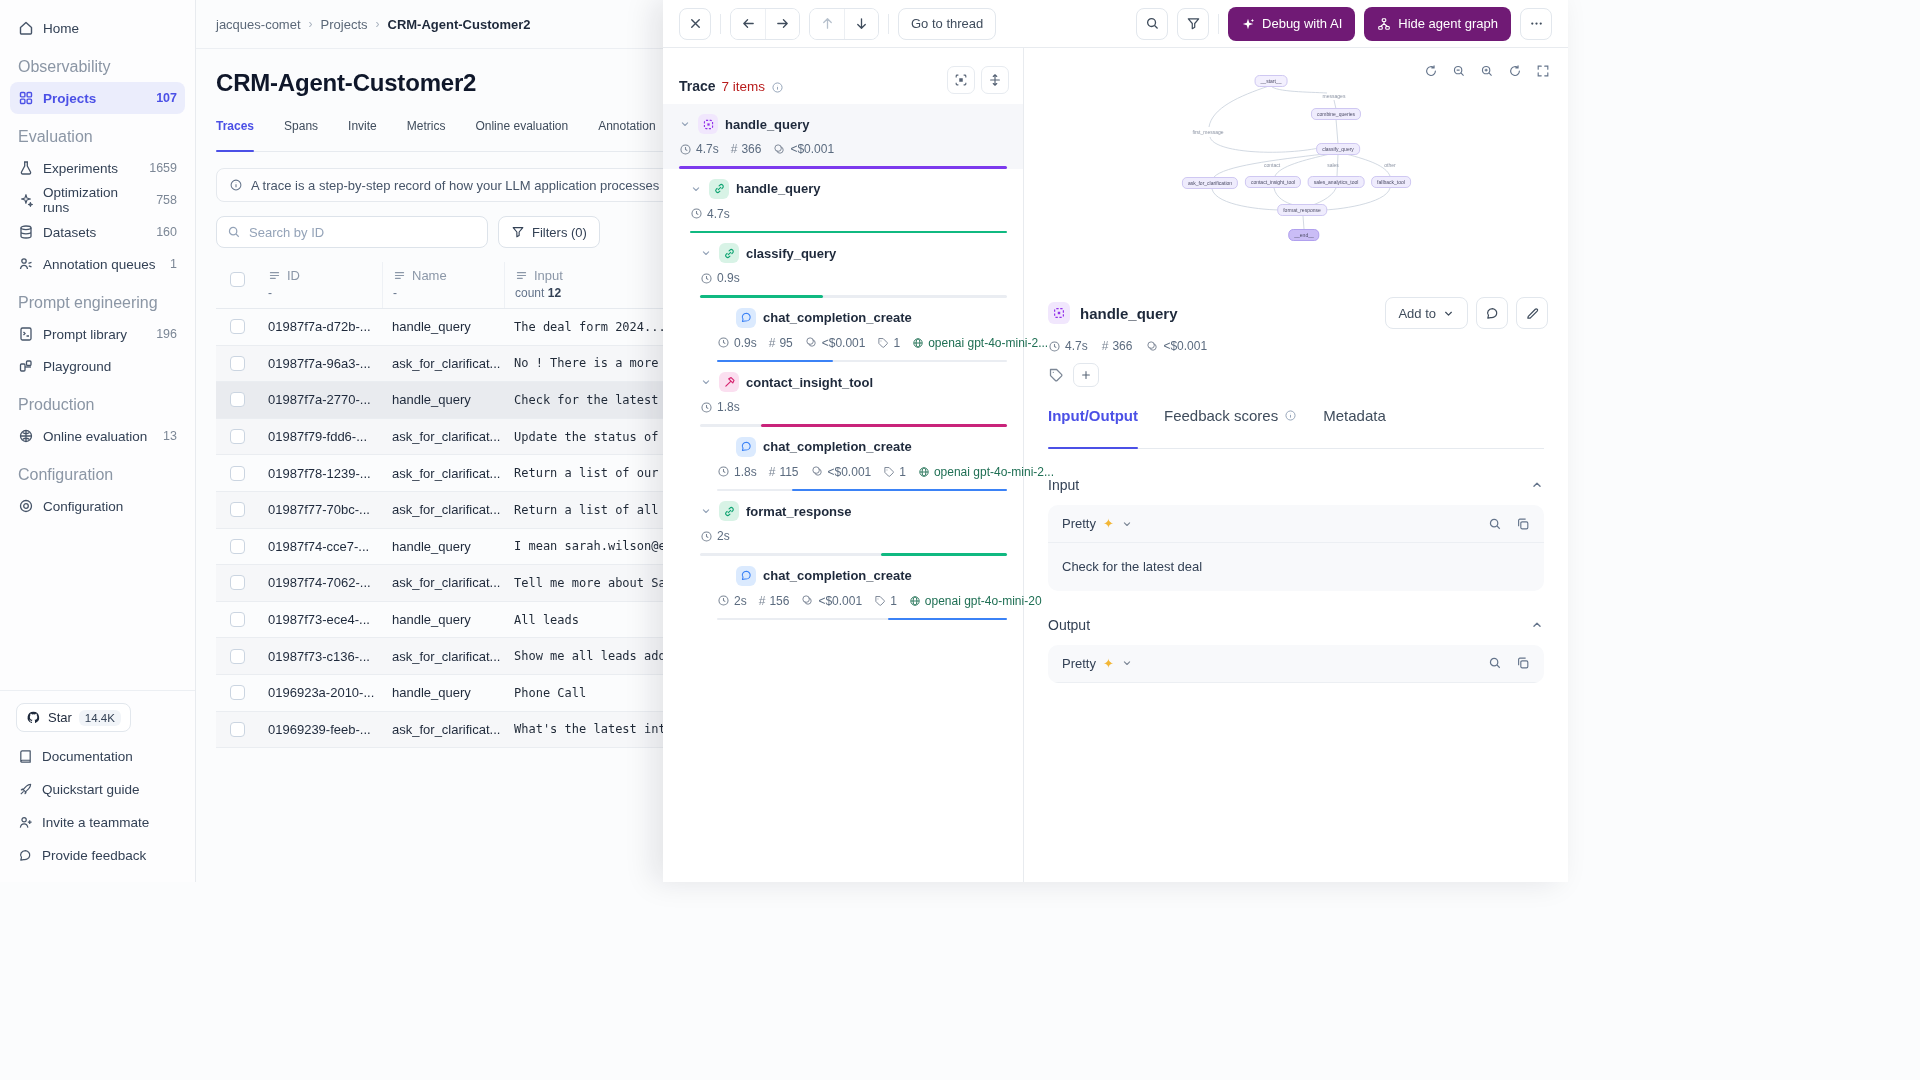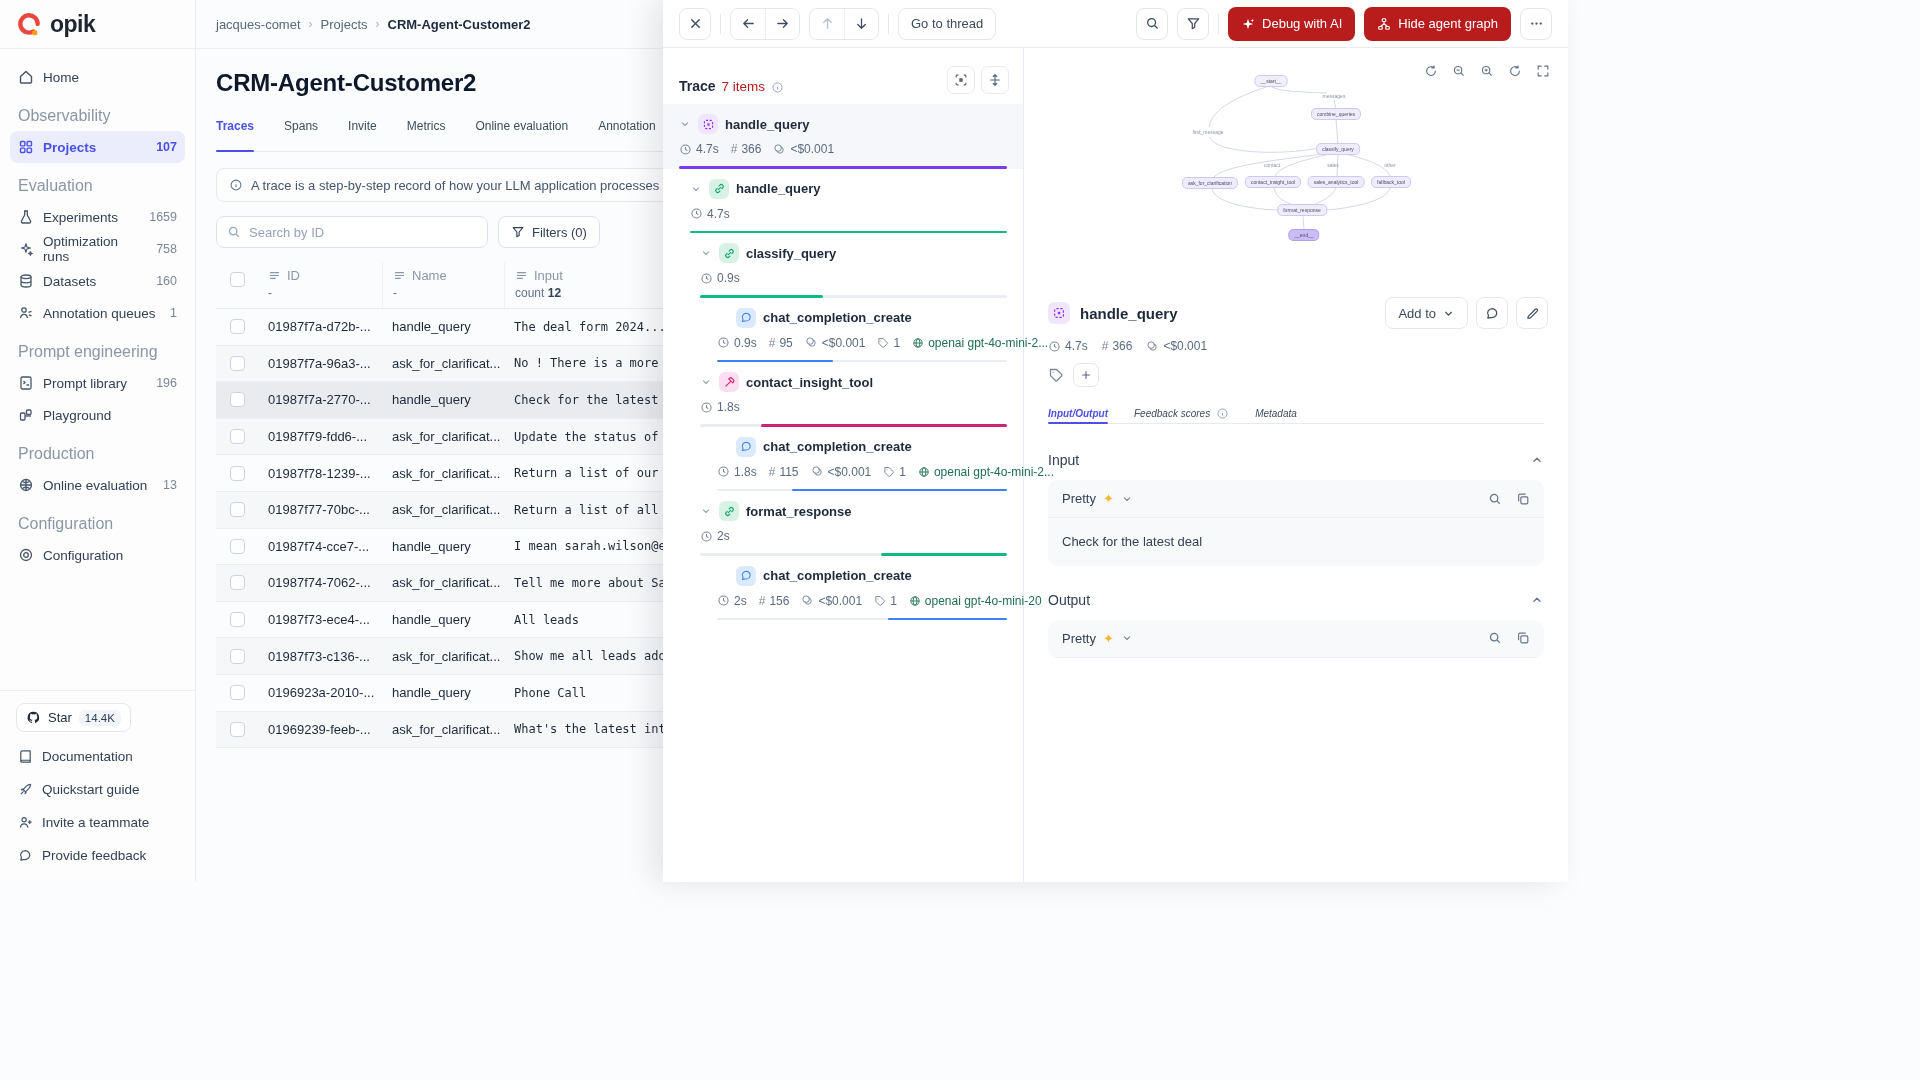--- a/index.html
+++ b/index.html
@@ -60,21 +60,21 @@
   
   #overlay{position:absolute;left:663px;top:0;width:905px;height:882px;background:#fff;box-shadow:-10px 0 28px rgba(15,23,42,.10);display:flex;flex-direction:column;}
   #overlay-topbar{height:48px;border-bottom:1px solid #e8ebef;display:flex;align-items:center;padding:0 16px;gap:9px;}
   .gbtn{height:32px;min-width:32px;border:1px solid #e2e7ed;border-radius:8px;background:#fff;display:inline-flex;align-items:center;justify-content:center;gap:6px;color:#3f4c5c;cursor:pointer;font-size:13px;font-weight:500;padding:0 6px;}
   .gbtn.txt{padding:0 12px;}
   .seg{display:inline-flex;border:1px solid #e2e7ed;border-radius:8px;overflow:hidden;}
   .seg .sbtn{width:34px;height:30px;display:flex;align-items:center;justify-content:center;background:#fff;color:#3f4c5c;cursor:pointer;}
   .seg .sbtn + .sbtn{border-left:1px solid #eceff3;}
   .sbtn.dis{color:#b6c0cc;}
   .vdiv{width:1px;height:20px;background:#e6eaef;}
-  .primary-btn{height:32px;border-radius:8px;background:#b91c1c;color:#fff;display:inline-flex;align-items:center;gap:7px;padding:17px 13px;font-size:13px;font-weight:500;cursor:pointer;border:none;}
+  .primary-btn{height:32px;border-radius:8px;background:#701a75;color:#fff;display:inline-flex;align-items:center;gap:7px;padding:17px 13px;font-size:13px;font-weight:500;cursor:pointer;border:none;}
   #overlay-body{flex:1;display:flex;min-height:0;}
   
   #tree-panel{width:361px;border-right:1px solid #e8ebef;display:flex;flex-direction:column;}
   #tree-header{display:flex;align-items:flex-end;padding:18px 14px 10px 16px;gap:6px;}
   #tree-title{font-weight:700;font-size:14px;color:#1e293b;}
   #tree-count{color:#b91c1c;font-size:13.5px;}
   .mini-btn{width:28px;height:28px;border:1px solid #e7ebf0;border-radius:7px;background:#fff;display:flex;align-items:center;justify-content:center;color:#556274;cursor:pointer;}
   .trow{padding:10px 16px 0;cursor:pointer;}
   .trow[data-selected="true"]{background:#f6f7fa;}
   .trow-top{display:flex;align-items:center;gap:7px;}
@@ -104,21 +104,21 @@
   .gnode[data-kind="end"]{background:#cabdf6;border-color:#b0a0ee;}
   .gnode[data-kind="start"]{background:#f3f0fe;}
   #span-header{display:flex;align-items:center;padding:14px 20px 0 24px;gap:10px;}
   #span-title{font-size:15px;font-weight:700;color:#1e293b;}
   .span-type-badge{width:22px;height:22px;border-radius:6px;background:#f1e7fd;color:#9333ea;display:flex;align-items:center;justify-content:center;}
   #span-header .right{margin-left:auto;display:flex;gap:8px;align-items:center;}
   #span-metrics{display:flex;gap:14px;margin:10px 0 0 24px;color:#5b6b7f;font-size:12px;}
   #tag-row{display:flex;gap:9px;margin:10px 0 0 24px;align-items:center;color:#7c8796;}
   .plus-chip{width:26px;height:24px;border:1px solid #e2e7ed;border-radius:7px;display:flex;align-items:center;justify-content:center;color:#556274;cursor:pointer;background:#fff;}
   #detail-tabs{display:flex;gap:26px;margin:20px 24px 0;border-bottom:1px solid #e6eaef;}
-  .dtab{padding-bottom:3px;font-size:10px;color:#3f4c5c;position:relative;cursor:pointer;display:flex;align-items:center;gap:6px;font-style:italic;}
+  .dtab{padding-bottom:24px;font-size:15px;color:#3f4c5c;position:relative;cursor:pointer;display:flex;align-items:center;gap:6px;}
   .dtab[data-active="true"]{color:#4b50e6;font-weight:600;}
   .dtab[data-active="true"]::after{content:"";position:absolute;left:0;right:0;bottom:-1px;height:2px;background:#4b50e6;border-radius:2px;}
   #io-content{padding:20px 24px;overflow:auto;}
   .sec-head{display:flex;align-items:center;color:#334155;font-size:14px;margin-top:8px;}
   .sec-head .collapse{margin-left:auto;color:#64748b;cursor:pointer;display:flex;}
   .pretty-box{margin-top:12px;border-radius:10px;background:#f8f9fb;overflow:hidden;}
   .pretty-head{height:38px;display:flex;align-items:center;padding:0 14px;border-bottom:1px solid #eceff3;gap:7px;color:#334155;}
   .spark{color:#f2b636;font-size:13px;}
   .pretty-head .ph-right{margin-left:auto;display:flex;gap:14px;color:#64748b;}
   .pretty-body{padding:14px;font-size:13px;color:#334155;line-height:1.5;}
@@ -334,26 +334,20 @@
         <path d="M8 3.5v9M3.5 8h9" fill="none" stroke="currentColor" stroke-width="1.4" stroke-linecap="round"></path>
       </symbol>
     <symbol id="i-logo" viewBox="0 0 24 24">
         <path d="M20 12a8 8 0 1 0-4.2 7" fill="none" stroke="#e8473f" stroke-width="4" stroke-linecap="round"></path>
         <circle cx="17.3" cy="20" r="2.4" fill="#f59e0b"></circle>
       </symbol>
   </defs>
 </svg>
 
 <aside id="sidebar">
-  <div class="logo-row">
-    <svg class="ic" width="26" height="26">
-        <use href="#i-logo"></use>
-      </svg>
-    <span class="logo-text">opik</span>
-  </div>
   <nav>
     <div class="nav-item">
       <svg class="ic" width="16" height="16">
           <use href="#i-home"></use>
         </svg>
       <span>Home</span>
     </div>
     <div class="nav-label">Observability</div>
     <div class="nav-item active">
       <svg class="ic" width="16" height="16">

